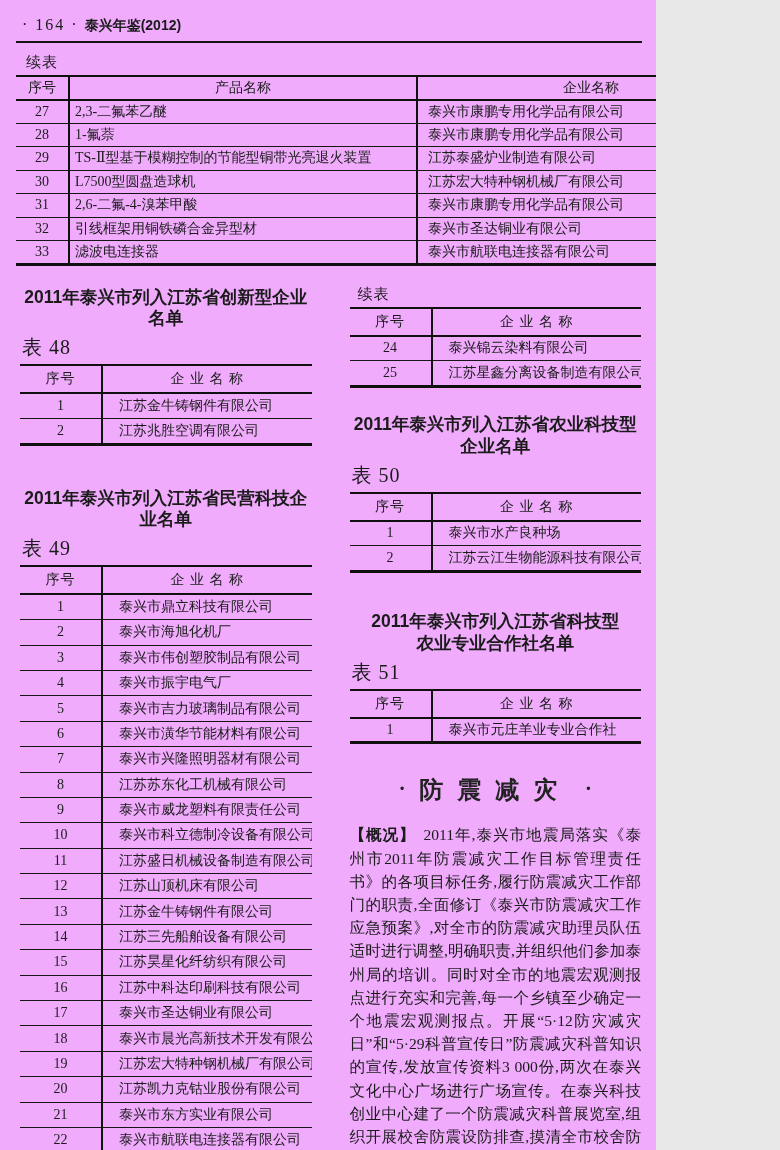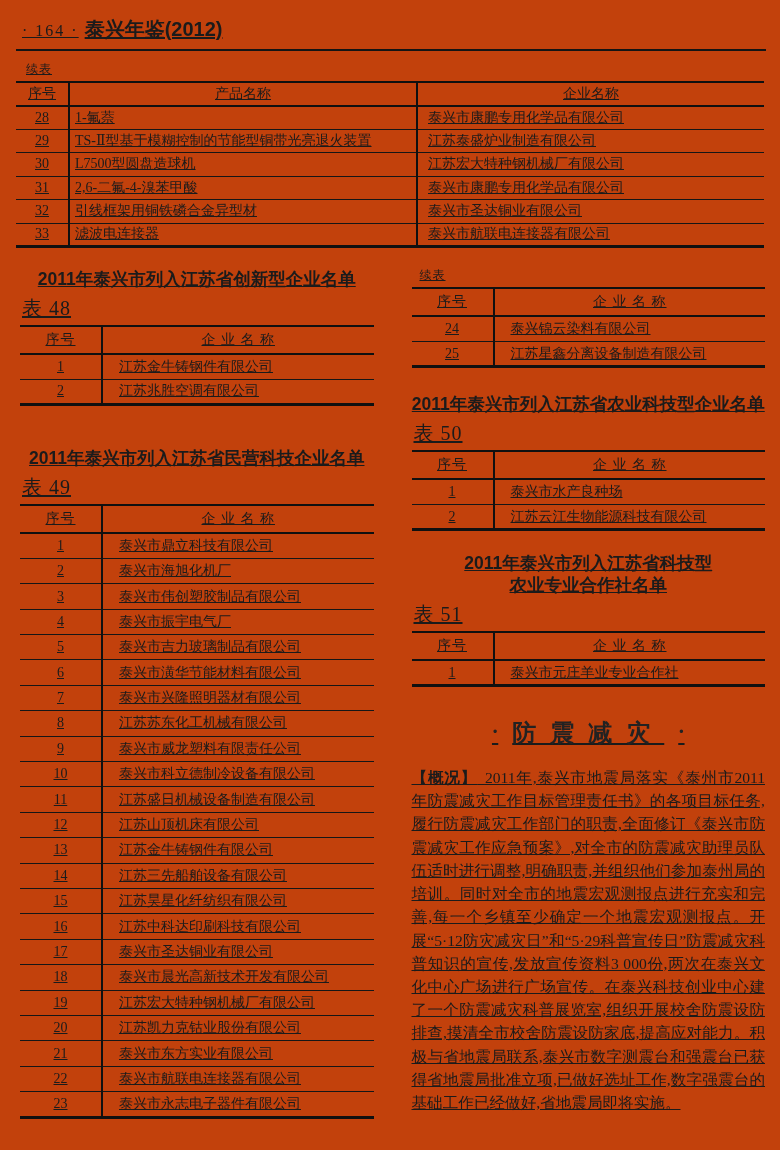--- a/index.html
+++ b/index.html
@@ -1,28 +1,28 @@
 <!DOCTYPE html>
 <html><head>
 <meta charset="utf-8">
 <style>
   * { margin: 0; padding: 0; box-sizing: border-box; }
   html, body { background: #e8e8e8; }
   body { width: 780px; margin: 0 auto; font-family: "Liberation Serif", "DejaVu Serif", serif; }
   .page {
-    position: relative; width: 780px; height: 1150px;
-    background: #c2410c; color: #1b1b1b; overflow: hidden; text-decoration: underline;
+    position: relative; width: 656px; height: 1150px;
+    background: #f0abfc; color: #1b1b1b; overflow: hidden;
   }
   
   .page-header { padding: 16px 18px 0 22px; display: flex; align-items: baseline; gap: 6px; }
   .page-no { font-size: 16px; letter-spacing: 2px; }
-  .book-title { font-family: "Liberation Sans", "DejaVu Sans", sans-serif; font-weight: bold; font-size: 20px; }
+  .book-title { font-family: "Liberation Sans", "DejaVu Sans", sans-serif; font-weight: bold; font-size: 14px; }
   .header-rule { border: none; border-top: 2px solid #141414; margin: 6px 14px 0 16px; }
   
-  .cont-label { font-size: 12px; letter-spacing: 1px; margin: 10px 0 3px 26px; }
+  .cont-label { font-size: 15px; letter-spacing: 1px; margin: 10px 0 3px 26px; }
   table { border-collapse: collapse; table-layout: fixed; }
   table { border-top: 2.4px solid #101010; border-bottom: 3px solid #101010; }
   th, td { font-weight: normal; font-size: 14px; overflow: hidden; white-space: nowrap; }
   th { text-align: center; border-bottom: 2.4px solid #101010; margin-top: 8px; }
   td { border-bottom: 1.6px solid #161616; }
   th:not(:last-child), td:not(:last-child) { border-right: 2px solid #101010; }
   td:first-child { text-align: center; }
   td:not(:first-child) { text-align: left; padding-left: 12px; }
   
   .top-table { width: 748px; margin: 0 14px 0 16px; }
@@ -82,20 +82,25 @@
       </colgroup>
     <thead>
       <tr>
           <th>序号</th>
           <th>产品名称</th>
           <th>企业名称</th>
         </tr>
     </thead>
     <tbody>
         <tr>
+          <td>27</td>
+          <td>2,3-二氟苯乙醚</td>
+          <td>泰兴市康鹏专用化学品有限公司</td>
+        </tr>
+        <tr>
           <td>28</td>
           <td>1-氟萘</td>
           <td>泰兴市康鹏专用化学品有限公司</td>
         </tr>
         <tr>
           <td>29</td>
           <td>TS-Ⅱ型基于模糊控制的节能型铜带光亮退火装置</td>
           <td>江苏泰盛炉业制造有限公司</td>
         </tr>
         <tr>
@@ -305,21 +310,21 @@
               <td>1</td>
               <td>泰兴市水产良种场</td>
             </tr>
             <tr>
               <td>2</td>
               <td>江苏云江生物能源科技有限公司</td>
             </tr>
           </tbody>
       </table>
 
-      <div class="section-title" style="margin-top:22px;">
+      <div class="section-title" style="margin-top:38px;">
         <div>2011年泰兴市列入江苏省科技型</div>
         <div>农业专业合作社名单</div>
       </div>
       <div class="tbl-label">表 51</div>
       <table class="col-table">
         <colgroup>
             <col class="c-no">
             <col>
           </colgroup>
         <thead>

